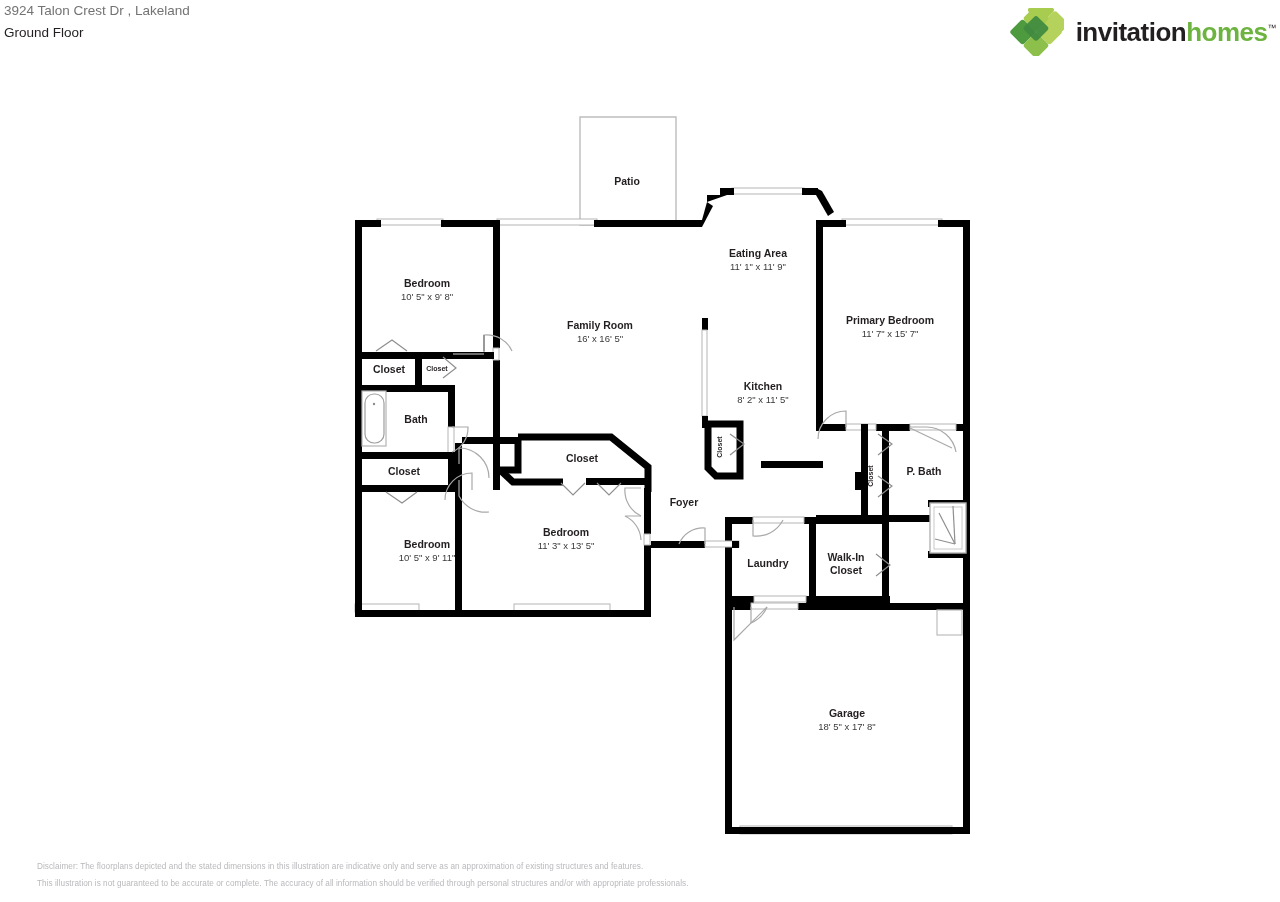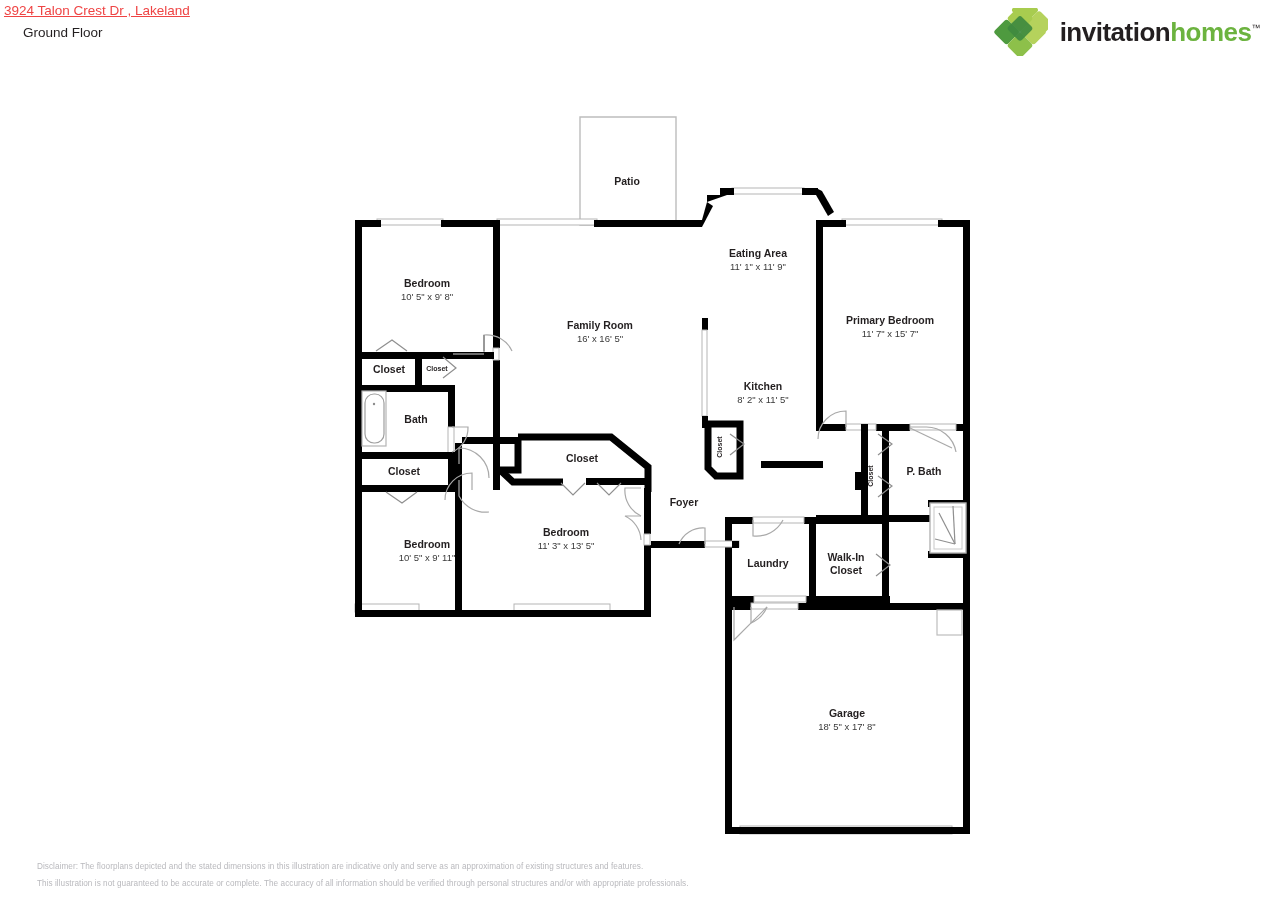--- a/index.html
+++ b/index.html
@@ -17,35 +17,33 @@
 
   
   #header-title-block {
     position: absolute;
     left: 4px;
     top: 0px;
     line-height: 22px;
   }
   #header-title-block .addr {
     font-size: 13.5px;
-    color: #ef4444;
+    color: #737373;
     white-space: nowrap;
-    text-decoration: underline;
   }
   #header-title-block .floor {
     font-size: 13.5px;
     color: #231f20;
     white-space: nowrap;
-    margin-left: 19px;
   }
 
   
   #brand-logo {
     position: absolute;
-    right: 20px;
+    right: 4px;
     top: 8px;
     display: flex;
     align-items: center;
     gap: 12px;
   }
   #brand-logo .wordmark {
     font-size: 26px;
     font-weight: bold;
     letter-spacing: -0.5px;
     white-space: nowrap;

